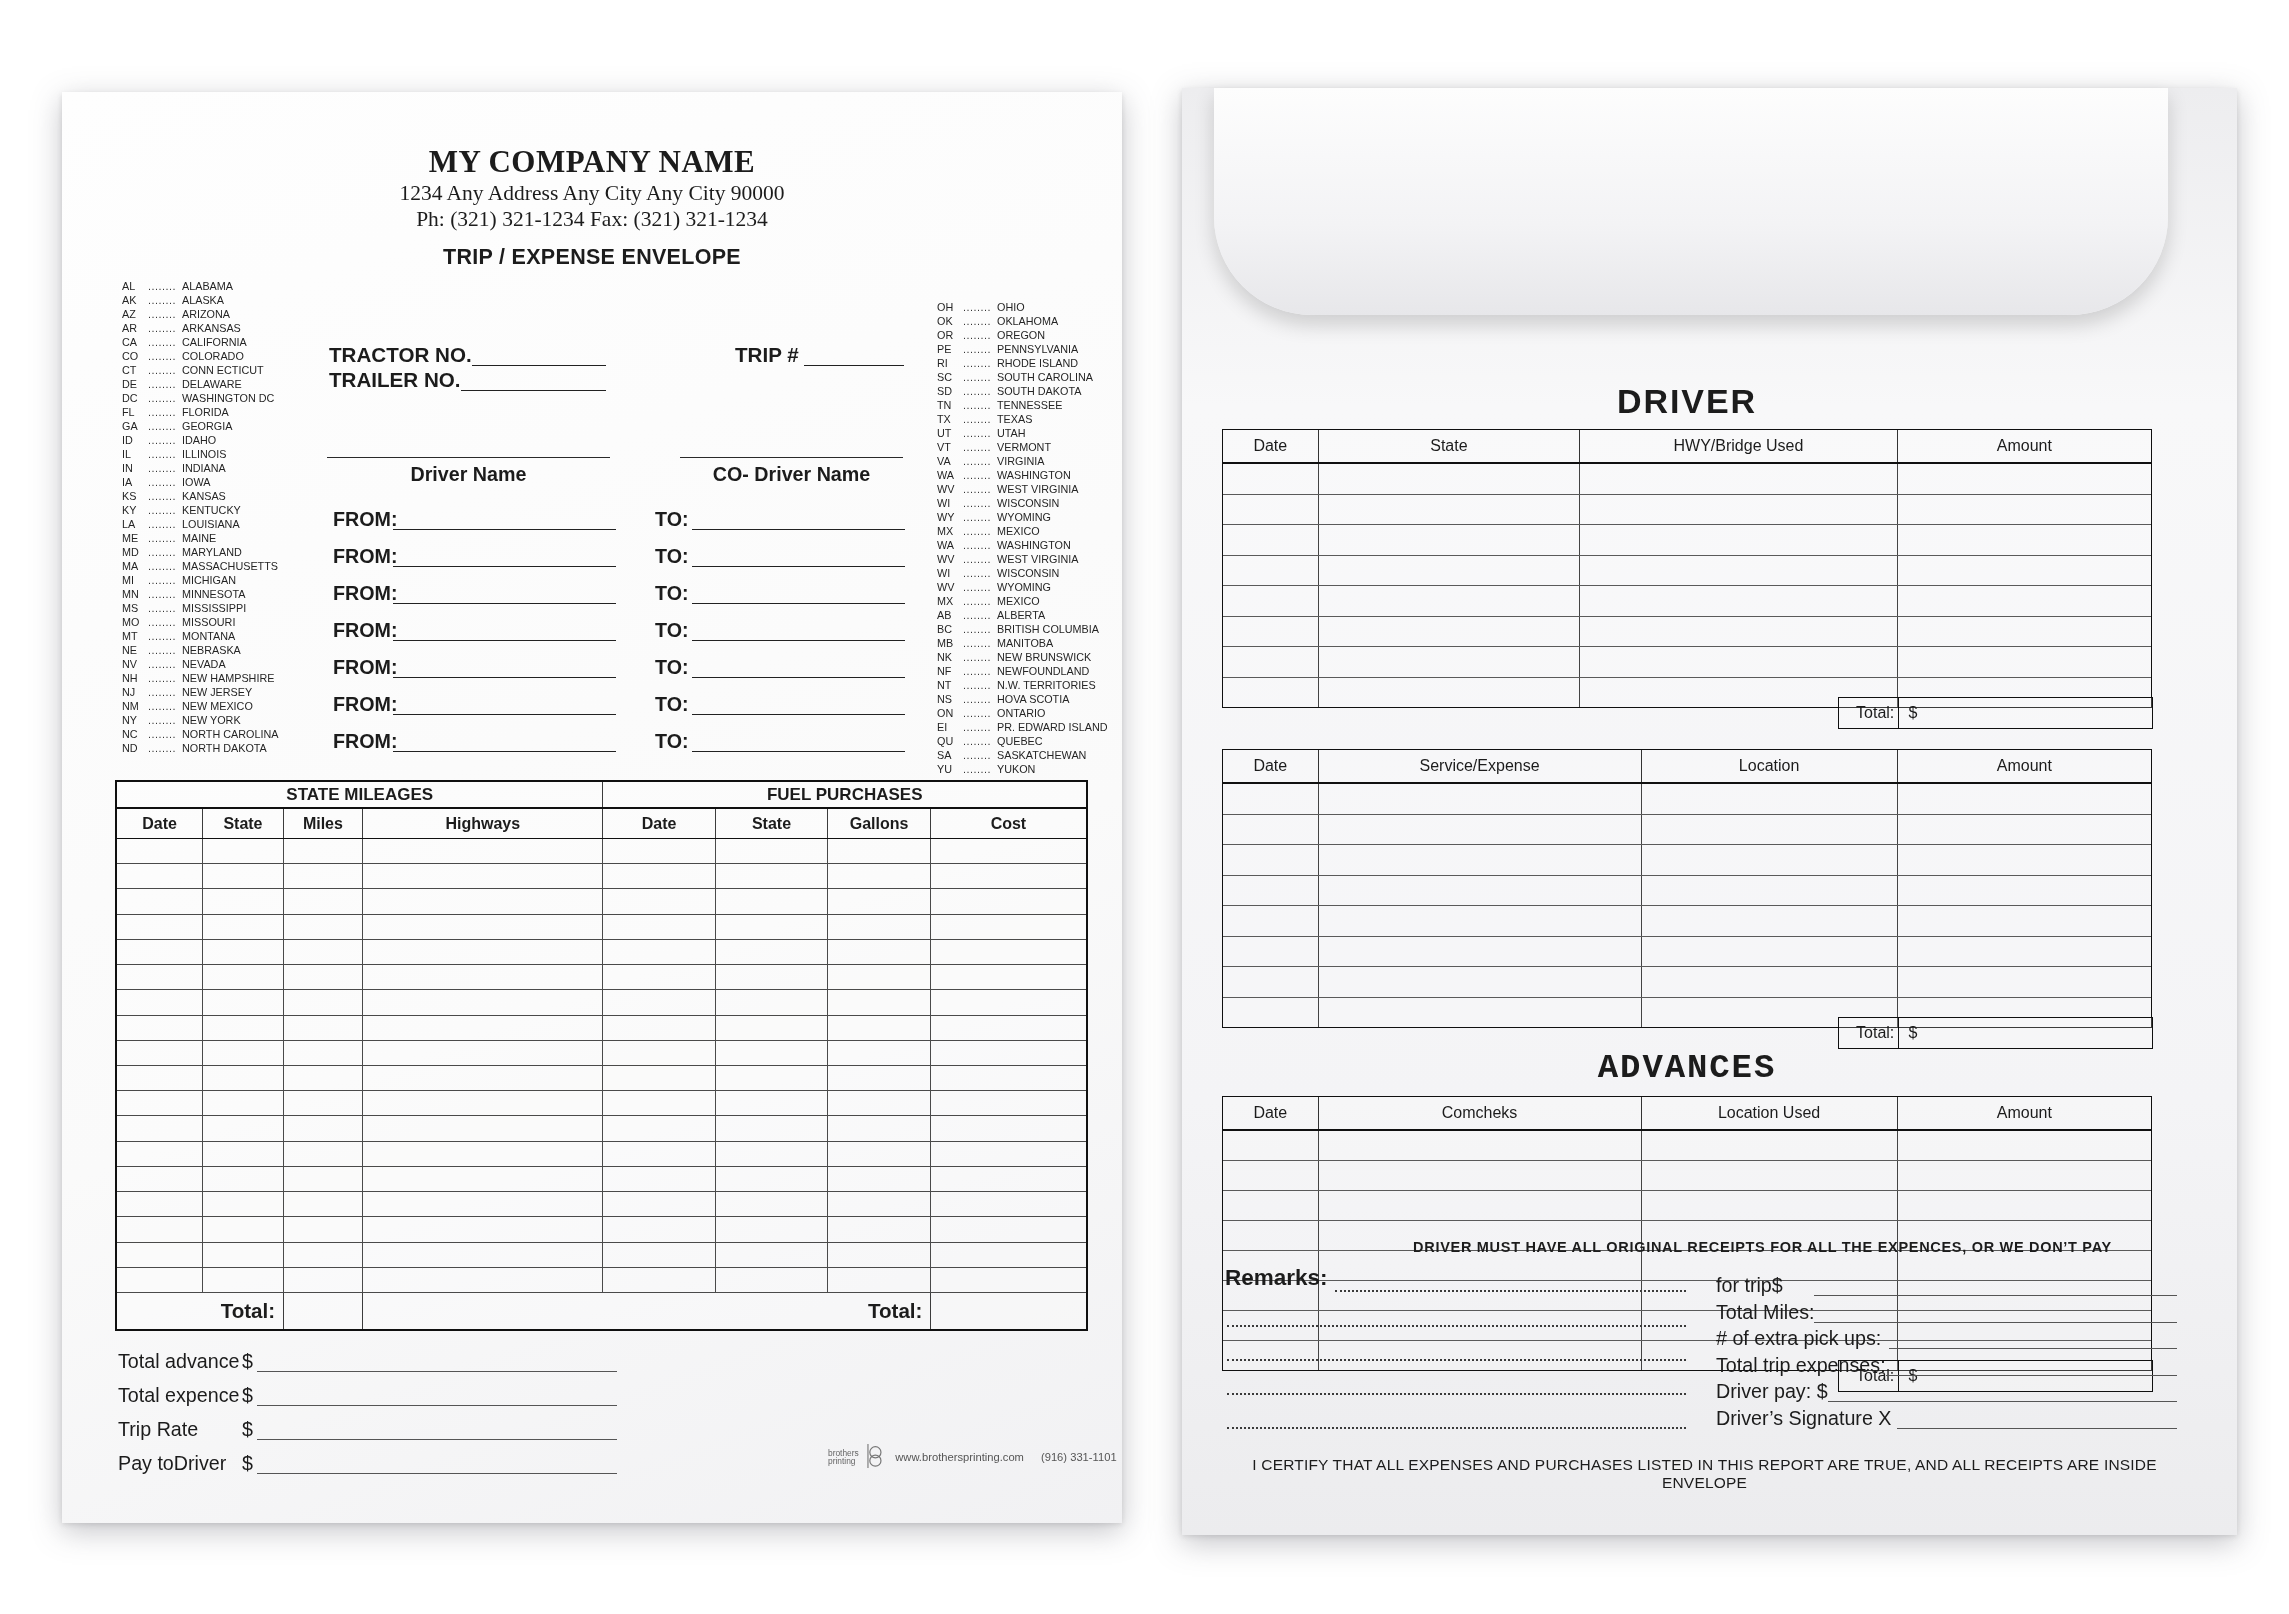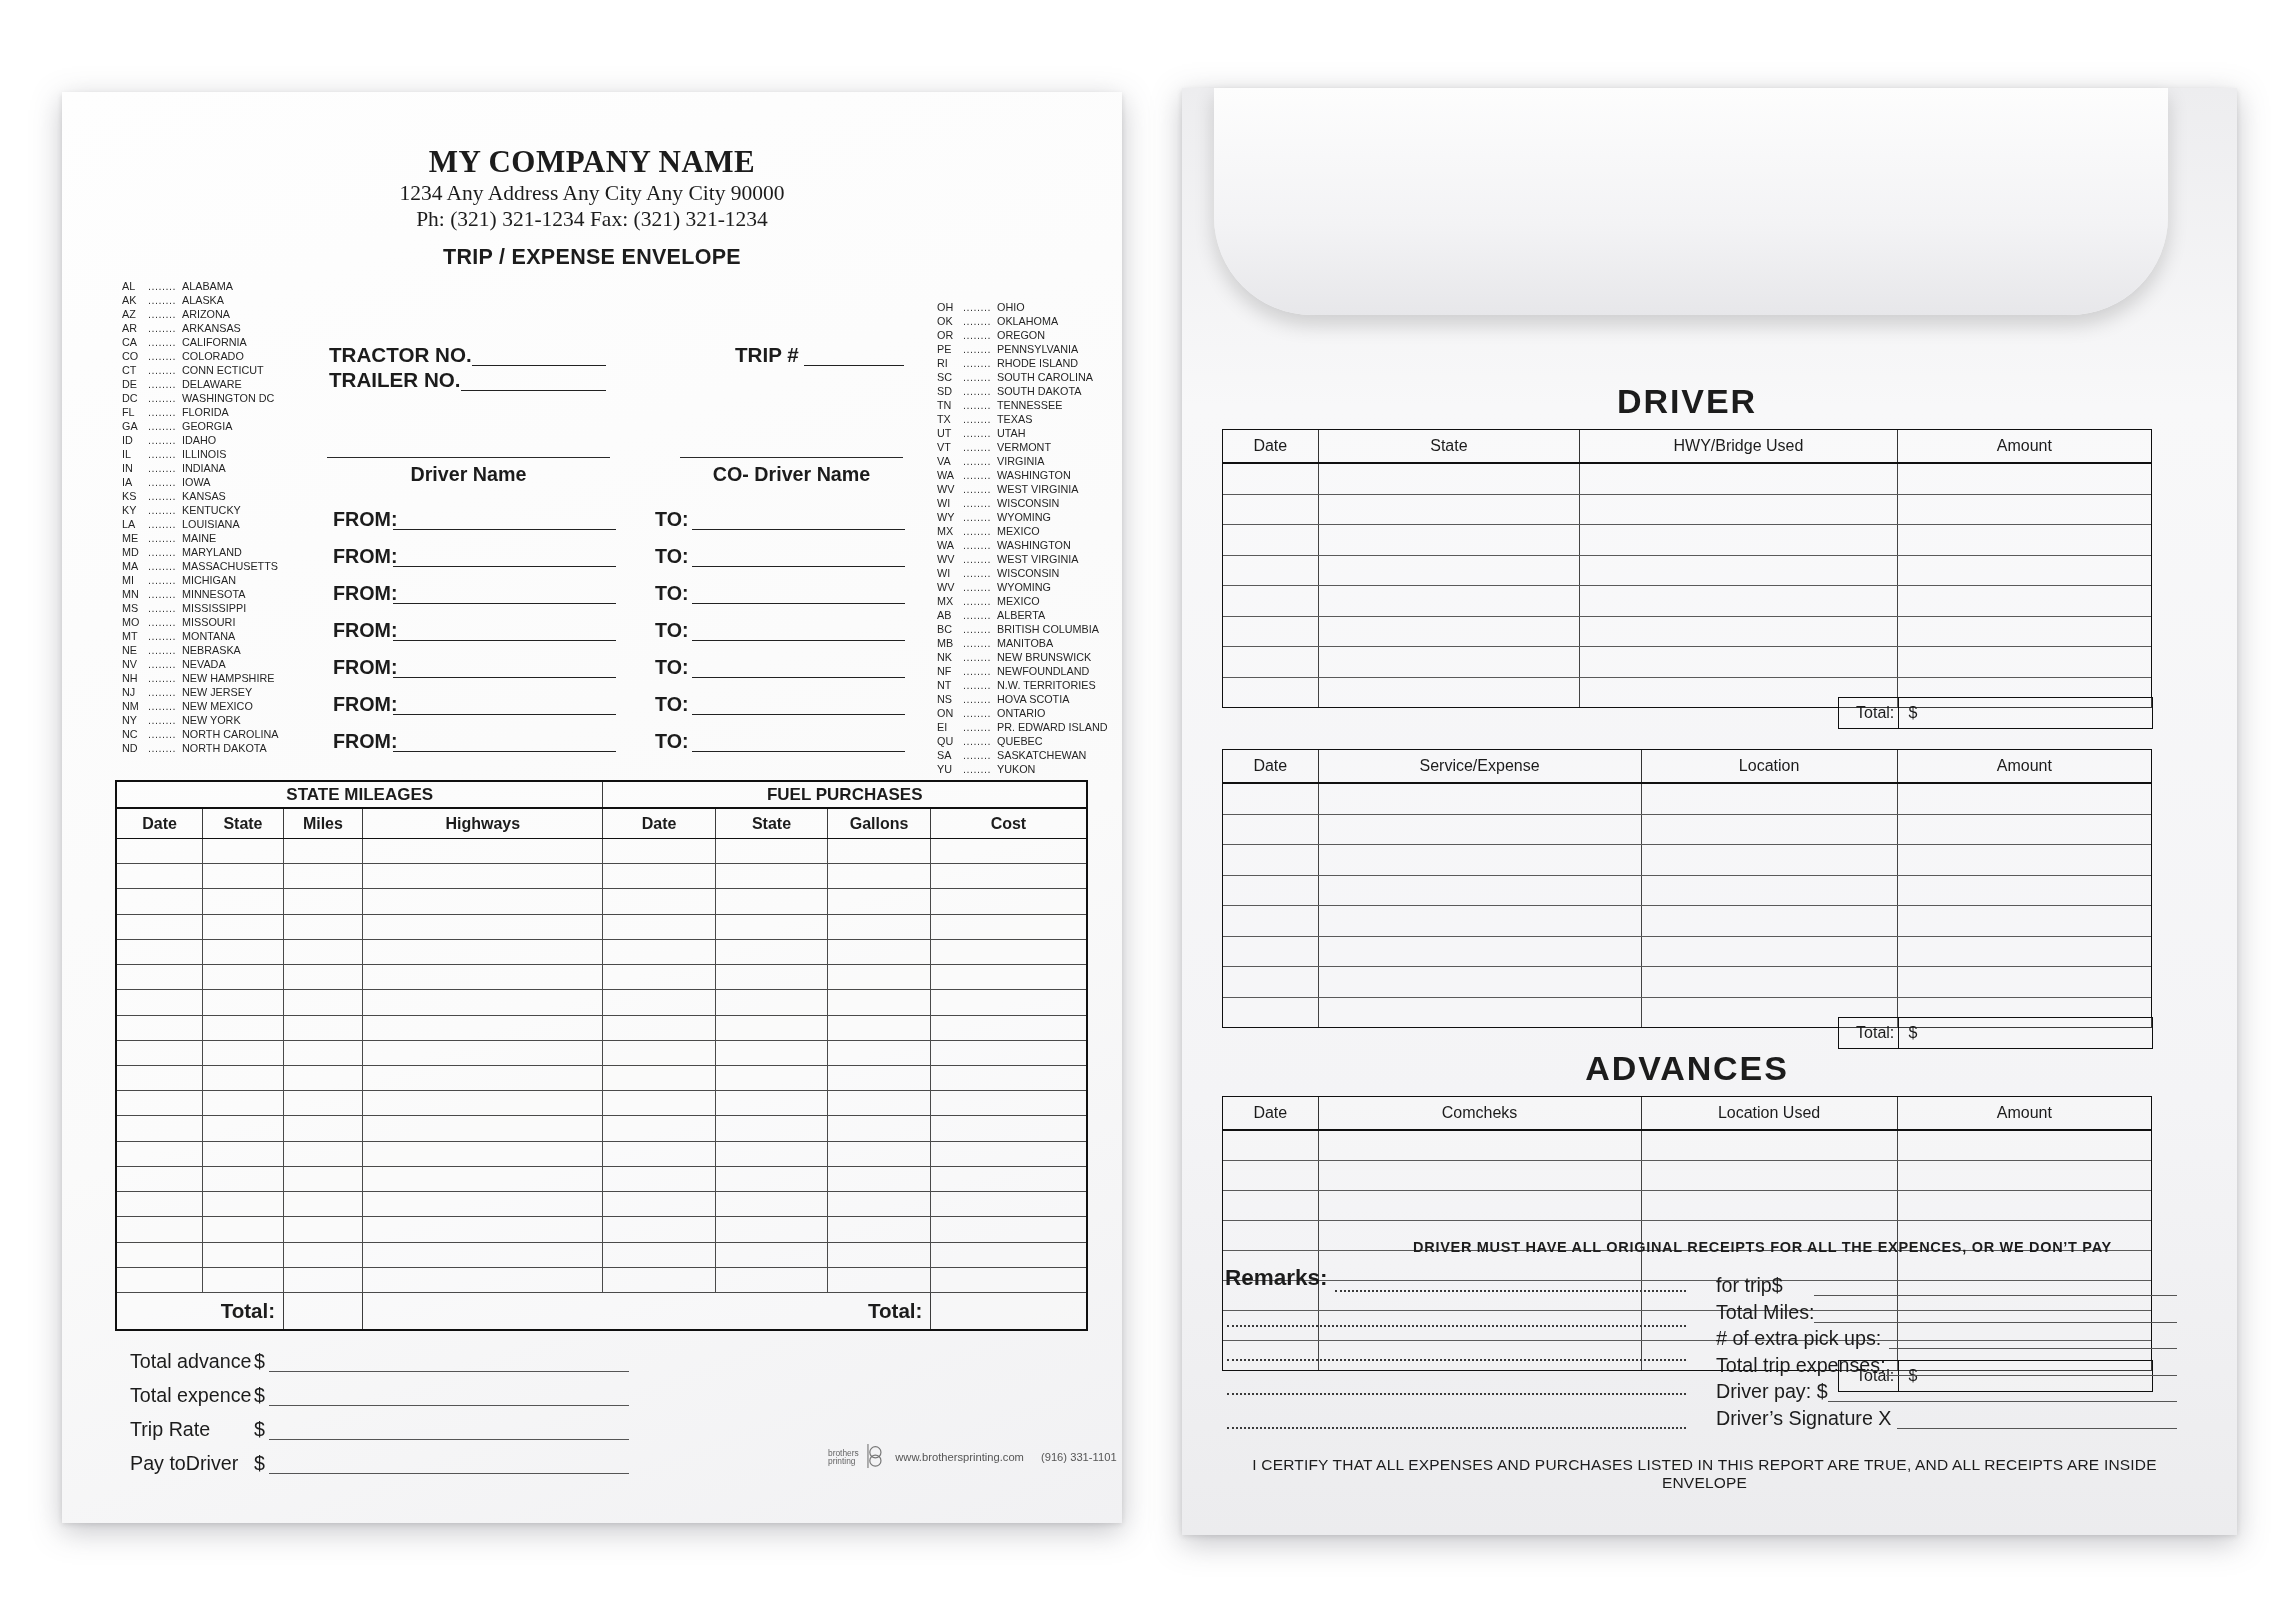--- a/index.html
+++ b/index.html
@@ -68,34 +68,34 @@
   .m-chead div{display:flex;align-items:center;justify-content:center;border-right:1.1px solid #3c3c3c;box-sizing:border-box;}
   .m-chead div:last-child{border-right:none;}
   .m-row{display:flex;flex:1;border-bottom:1.1px solid #4a4a4a;}
   .m-row div{border-right:1.1px solid #4a4a4a;box-sizing:border-box;}
   .m-row div:last-child{border-right:none;}
   .m-total{display:flex;height:36px;font-weight:bold;font-size:20.6px;}
   .m-total div{display:flex;align-items:center;justify-content:flex-end;padding-right:7.5px;border-right:1.1px solid #3c3c3c;box-sizing:border-box;}
   .m-total div:last-child{border-right:none;}
 
   
-  .btotal{position:absolute;left:68px;width:499px;height:28px;display:flex;align-items:flex-end;font-size:19.7px;justify-content:center;}
+  .btotal{position:absolute;left:56px;width:499px;height:28px;display:flex;align-items:flex-end;font-size:19.7px;justify-content:center;}
   .btotal .tl{width:124px;line-height:1;white-space:pre;}
   .btotal .cur{width:15px;line-height:1;}
   .btotal .ln{flex:1;border-bottom:1.7px solid #555;height:3.7px;}
   .footer{position:absolute;left:766px;top:1349px;height:32px;display:flex;align-items:center;color:#555;}
   .brand{font-size:8.4px;line-height:8.4px;color:#666;text-align:left;}
   .flogo{margin:0 13px 0 7.5px;}
   .fweb{font-size:11.2px;color:#555;margin-right:17px;}
   .fphone{font-size:11.2px;color:#555;}
 
   
   .btitle{position:absolute;left:40px;width:930px;text-align:center;font-weight:bold;font-size:34px;letter-spacing:1.9px;}
   .t-tolls-title{top:294px;}
-  .t-adv-title{top:961px;}
+  .t-adv-title{top:961px;font-family:Liberation Mono, monospace;}
   .rtable{position:absolute;left:40px;width:930px;border:1.9px solid #101010;box-sizing:border-box;background:rgba(255,255,255,.18);}
   .rt-tolls{top:341px;}
   .rt-exp{top:661px;}
   .rt-adv{top:1008px;}
   .rt-head{display:flex;height:32px;border-bottom:2.2px solid #101010;font-size:16px;}
   .rt-head div{display:flex;align-items:center;justify-content:center;border-right:1.3px solid #333;box-sizing:border-box;}
   .rt-head div:last-child{border-right:none;}
   .rt-row{display:flex;border-bottom:1.3px solid #5a5a5a;}
   .rt-row div{border-right:1.3px solid #444;box-sizing:border-box;}
   .rt-row div:last-child{border-right:none;}

